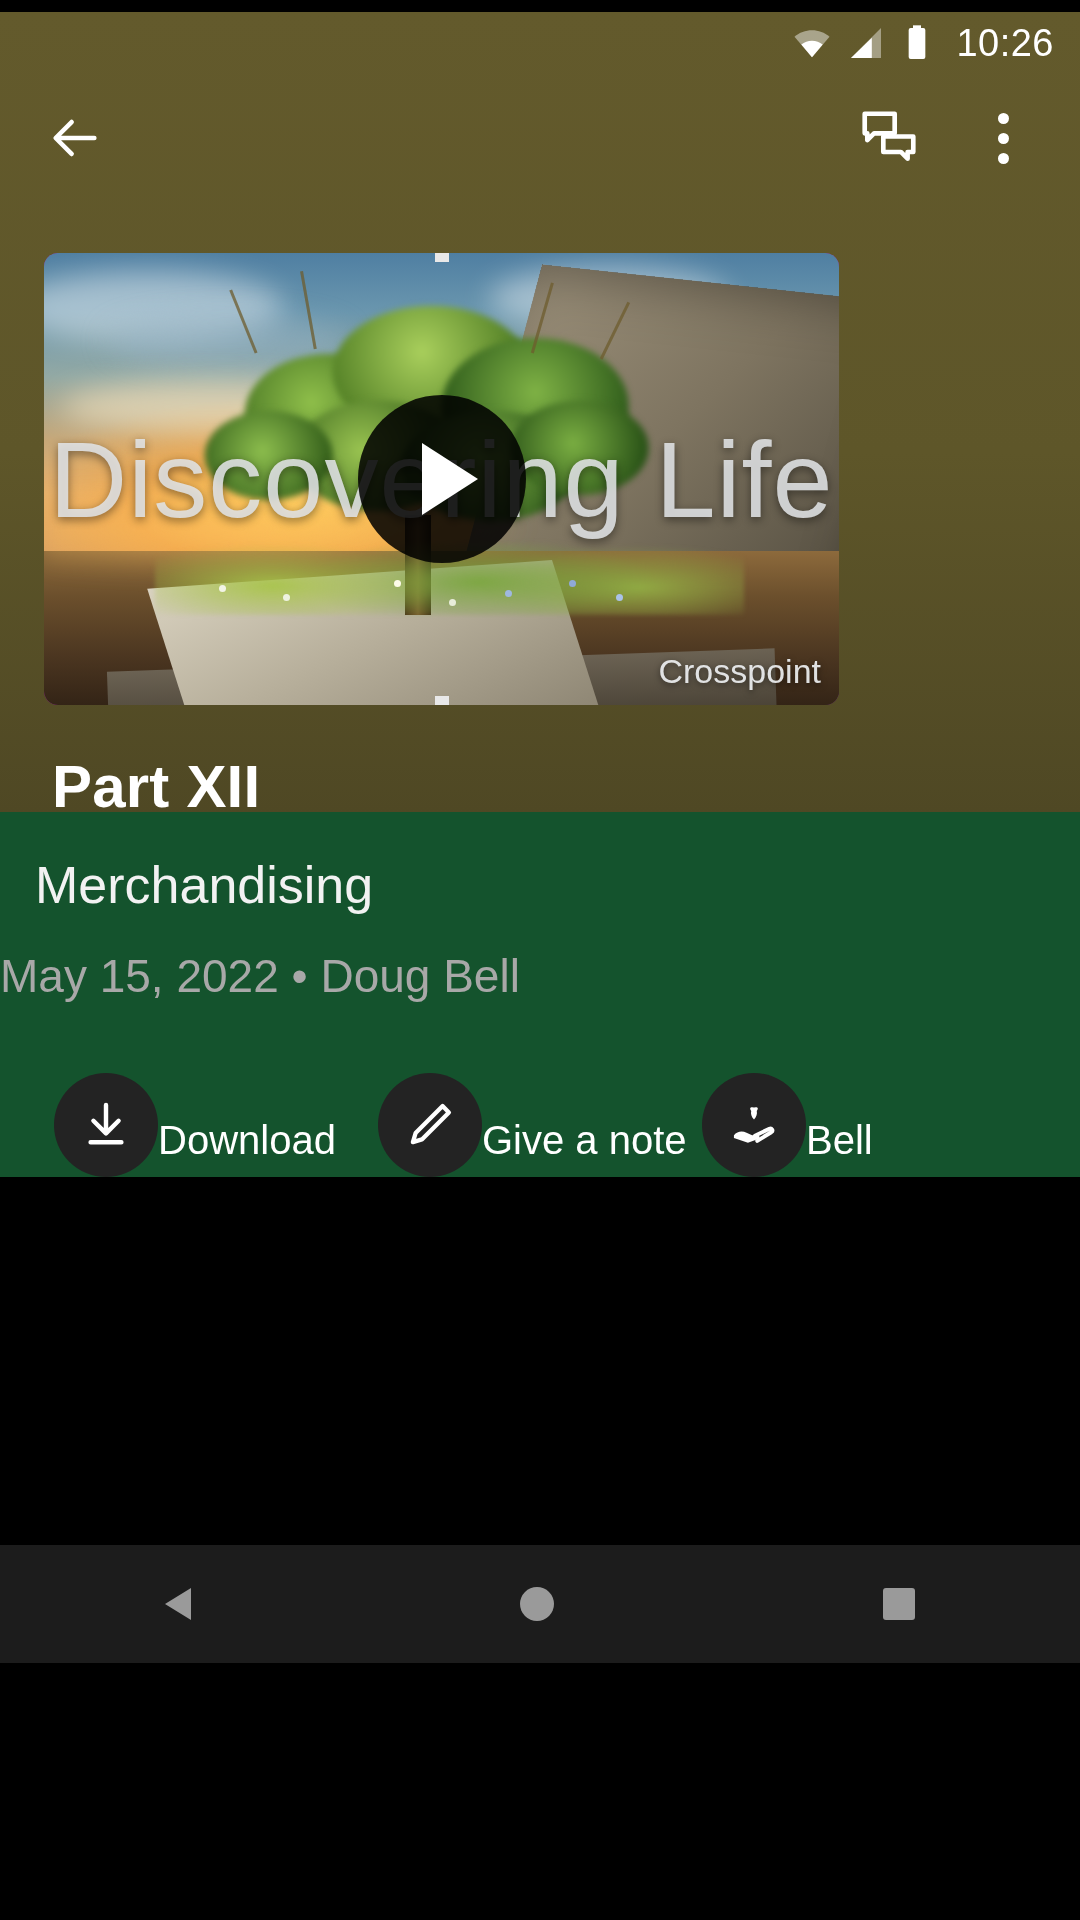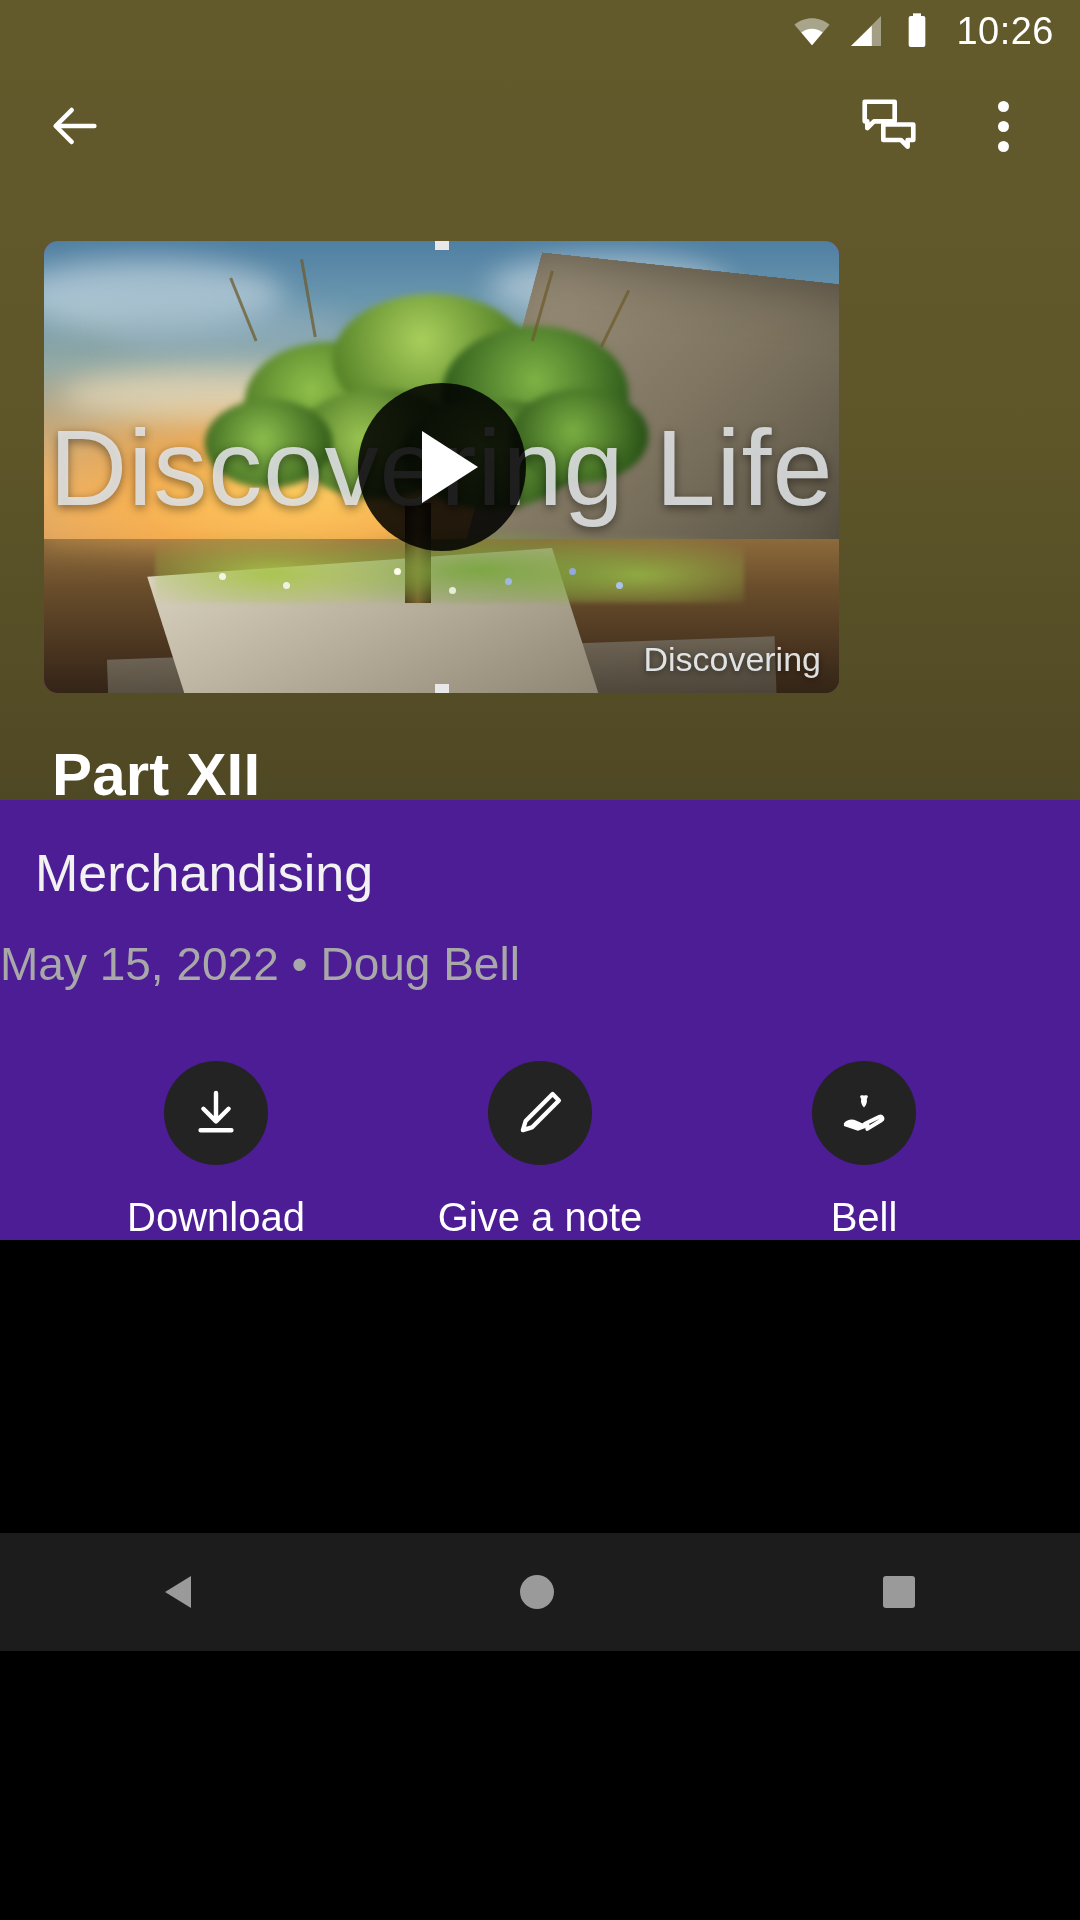--- a/index.html
+++ b/index.html
@@ -2,21 +2,21 @@
 <html><head>
 <meta charset="utf-8">
 <style>
   * { margin:0; padding:0; box-sizing:border-box; }
   html, body {
     width:1080px; height:1920px;
     background:#000;
     font-family:"Liberation Sans", sans-serif;
     overflow:hidden;
   }
-  #screen { position:relative; width:1080px; height:1651px; background:#000; overflow:hidden; }
+  #screen { position:relative; width:1080px; height:1651px; background:#000; overflow:hidden;margin-top:12px; }
 
   
   .hero-bg {
     position:absolute; left:0; top:0; width:1080px; height:800px;
     background:#5d5529;
   }
   .hero-bg::after{
     content:""; position:absolute; inset:0;
     background:linear-gradient(180deg,#635a2c 0%,#5e5629 55%,#4f4824 100%);
   }
@@ -155,39 +155,39 @@
     margin-left:16px;
   }
   .vid-handle {
     position:absolute; left:50%; transform:translateX(-50%);
     width:14px; height:9px; background:#e8e8e8; z-index:6;
   }
   .vid-handle.top { top:0; }
   .vid-handle.bot { bottom:0; }
 
   
-  .content { position:absolute; left:0; top:800px; width:1080px; background:#4c1d95; z-index:15; }
+  .content { position:absolute; left:0; top:800px; width:1080px; background:#14532d; z-index:15; }
   .title {
     color:#fff; font-size:60px; font-weight:700; letter-spacing:0.2px;
     padding:0 0 0 52px; margin-top:-60px;
   }
   .subtitle {
     color:#f2f2f2; font-size:52px; font-weight:400;
     padding-left:35px; margin-top:34px;
   }
   .meta {
     color:#a8a8a8; font-size:46px; font-weight:400;
     margin-top:34px;
   }
 
   
   .actions {
     display:flex; margin-top:70px; padding:0 54px;
   }
-  .action { flex:1; display:flex; flex-direction:column; align-items:center; }
+  .action { flex:1; display:flex; flex-direction:row; align-items:center; }
   .action-circle {
     width:104px; height:104px; border-radius:50%;
     background:#232323;
     display:flex; align-items:center; justify-content:center;
   }
   .action-label {
     margin-top:30px; color:#fff; font-size:40px; font-weight:400; white-space:nowrap;
   }
 
   
@@ -299,21 +299,21 @@
       <div class="grass"></div>
       <div class="flower" style="left:22%; bottom:25%; background:#f2f4e6;"></div>
       <div class="flower" style="left:30%; bottom:23%; background:#eef2e0;"></div>
       <div class="flower" style="left:44%; bottom:26%; background:#fdfbe9;"></div>
       <div class="flower" style="left:58%; bottom:24%; background:#9fb8e0;"></div>
       <div class="flower" style="left:66%; bottom:26%; background:#8fa9d8;"></div>
       <div class="flower" style="left:72%; bottom:23%; background:#aac2e8;"></div>
       <div class="flower" style="left:51%; bottom:22%; background:#e8ecda;"></div>
 
       <div class="overlay-title">Discovering Life</div>
-      <div class="watermark">Discovering</div>
+      <div class="watermark">Crosspoint</div>
     </div>
 
     <div class="vid-handle top"></div>
     <div class="vid-handle bot"></div>
 
     <div class="play-btn">
       <div class="play-tri"></div>
     </div>
   </div>
 

